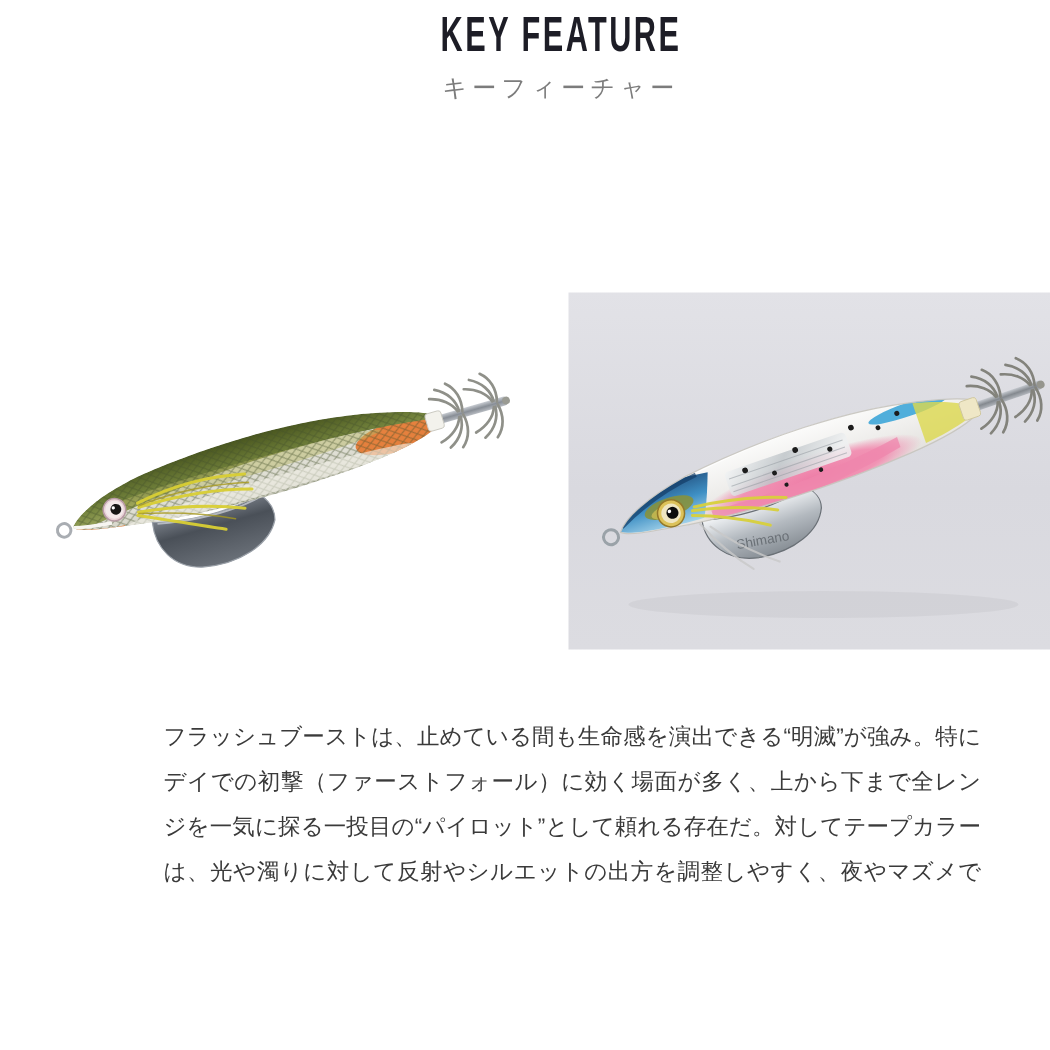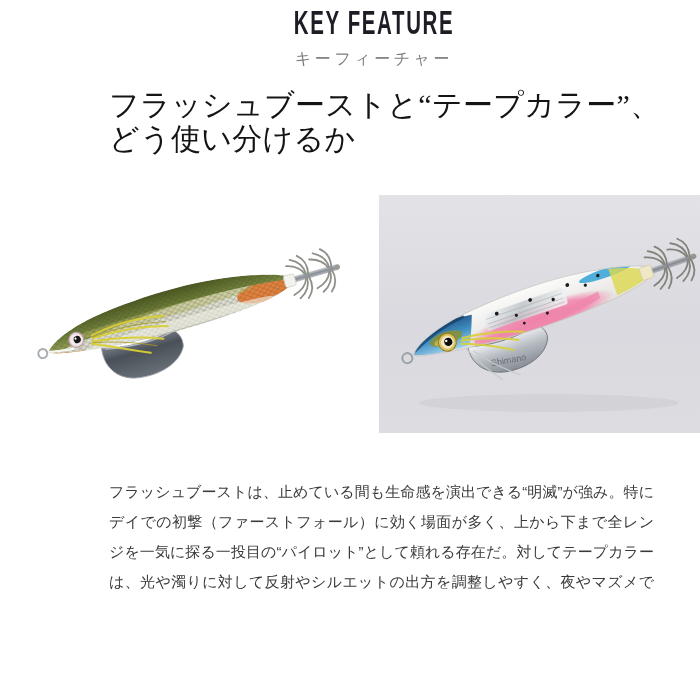--- a/index.html
+++ b/index.html
@@ -28,21 +28,20 @@
 </head>
 <body>
 
 <div class="page">
 
   <header class="hdr">
     <h2 class="title">KEY FEATURE</h2>
     <div class="subtitle">キーフィーチャー</div>
   </header>
 
-  <h1 class="heading"><span>フラッシュブーストと“テープカラー”、</span><br><span>どう使い分けるか</span></h1>
 
   <figure class="photoL">
     <svg width="340" height="212" viewBox="0 0 340 212">
       <defs>
         <linearGradient id="bellyL" x1="0" y1="0" x2="0" y2="1">
           <stop offset="0" stop-color="#b9bfae"></stop>
             <stop offset="0.45" stop-color="#e9e8df"></stop>
             <stop offset="1" stop-color="#cdcdc0"></stop>
         </linearGradient>
         <linearGradient id="backL" x1="0" y1="0" x2="0" y2="1">

